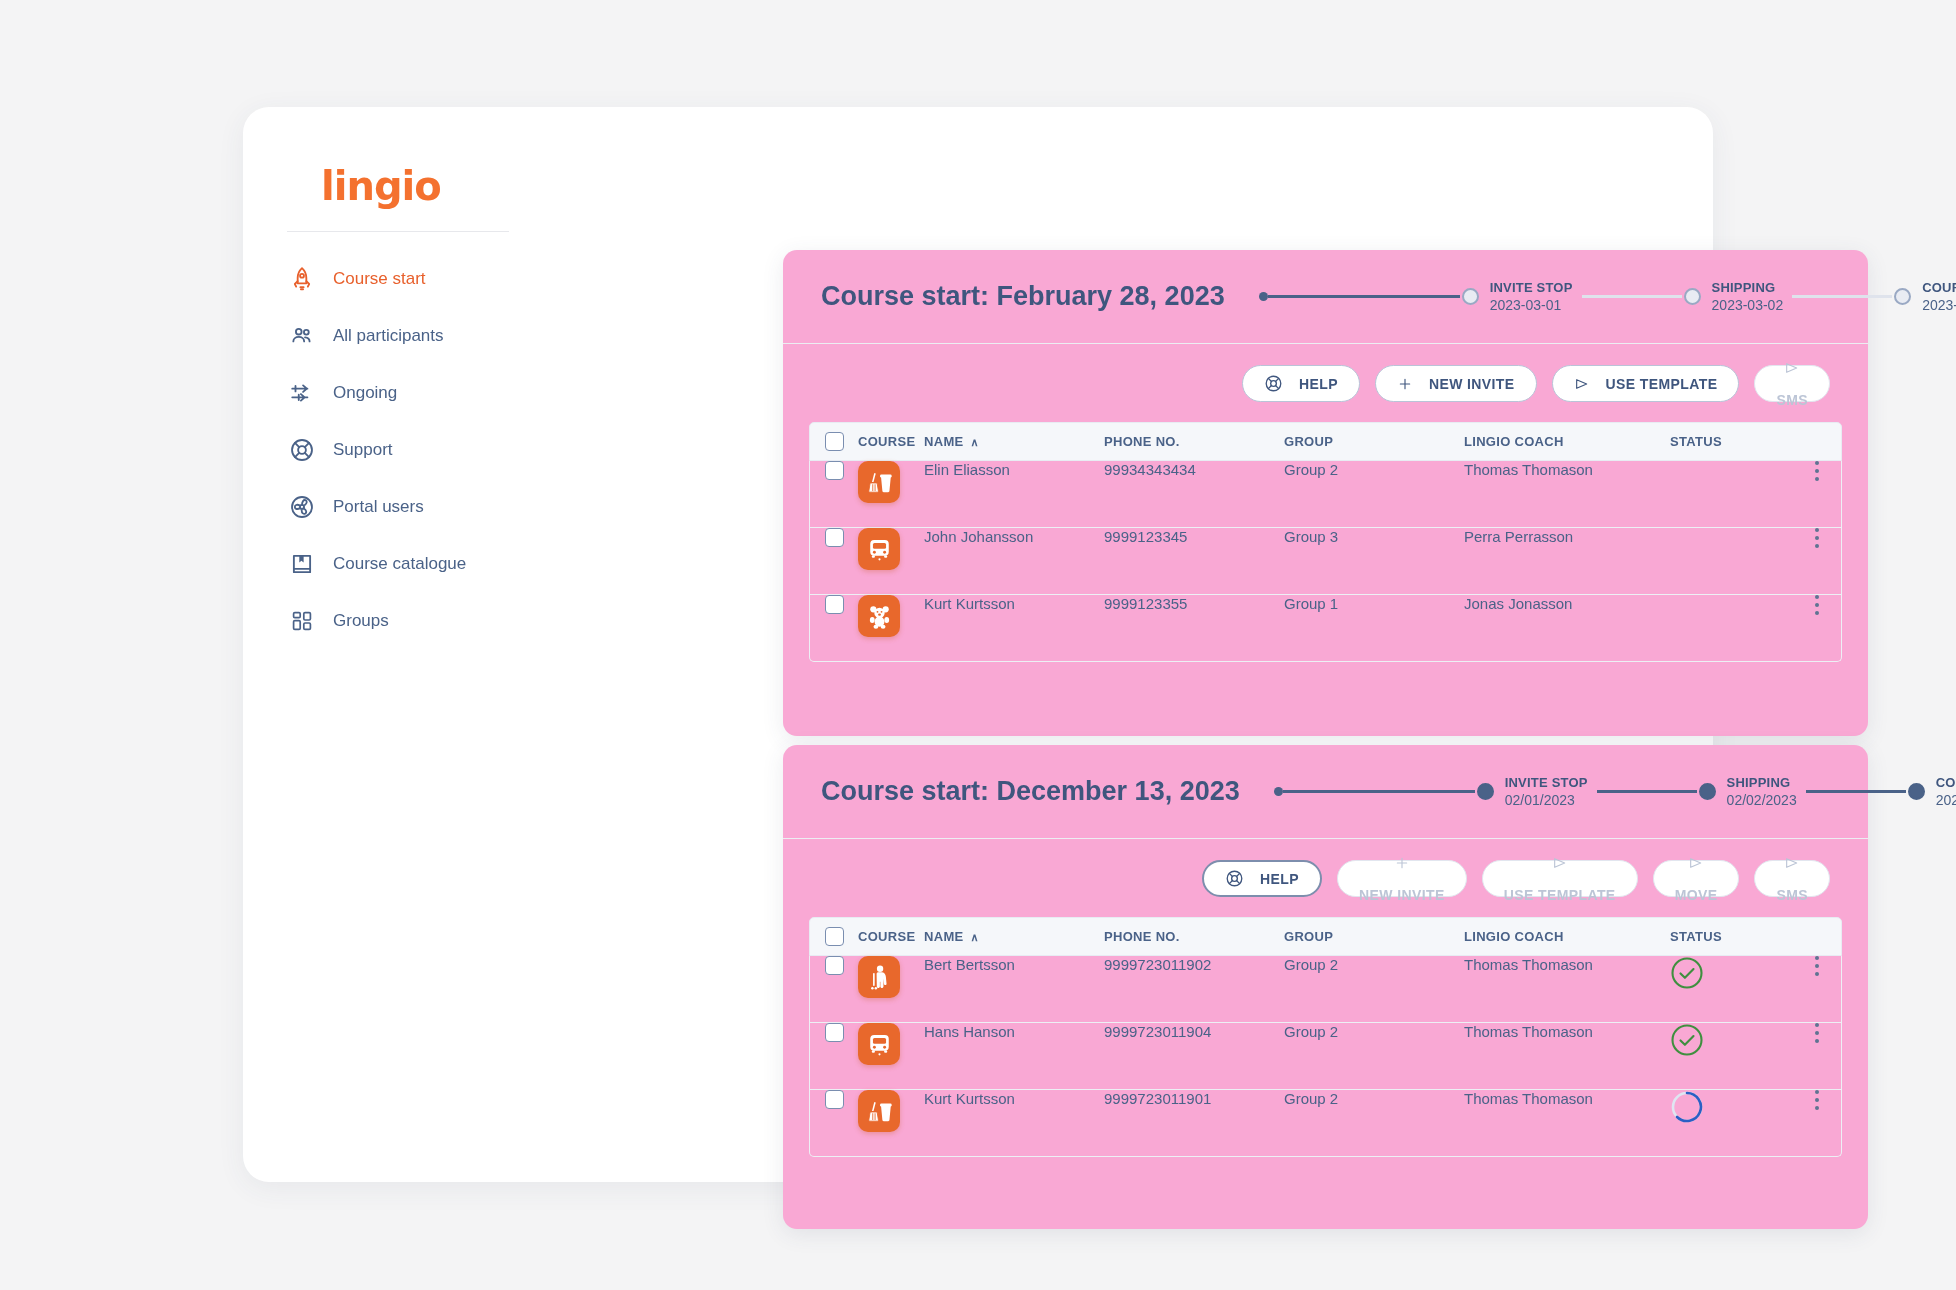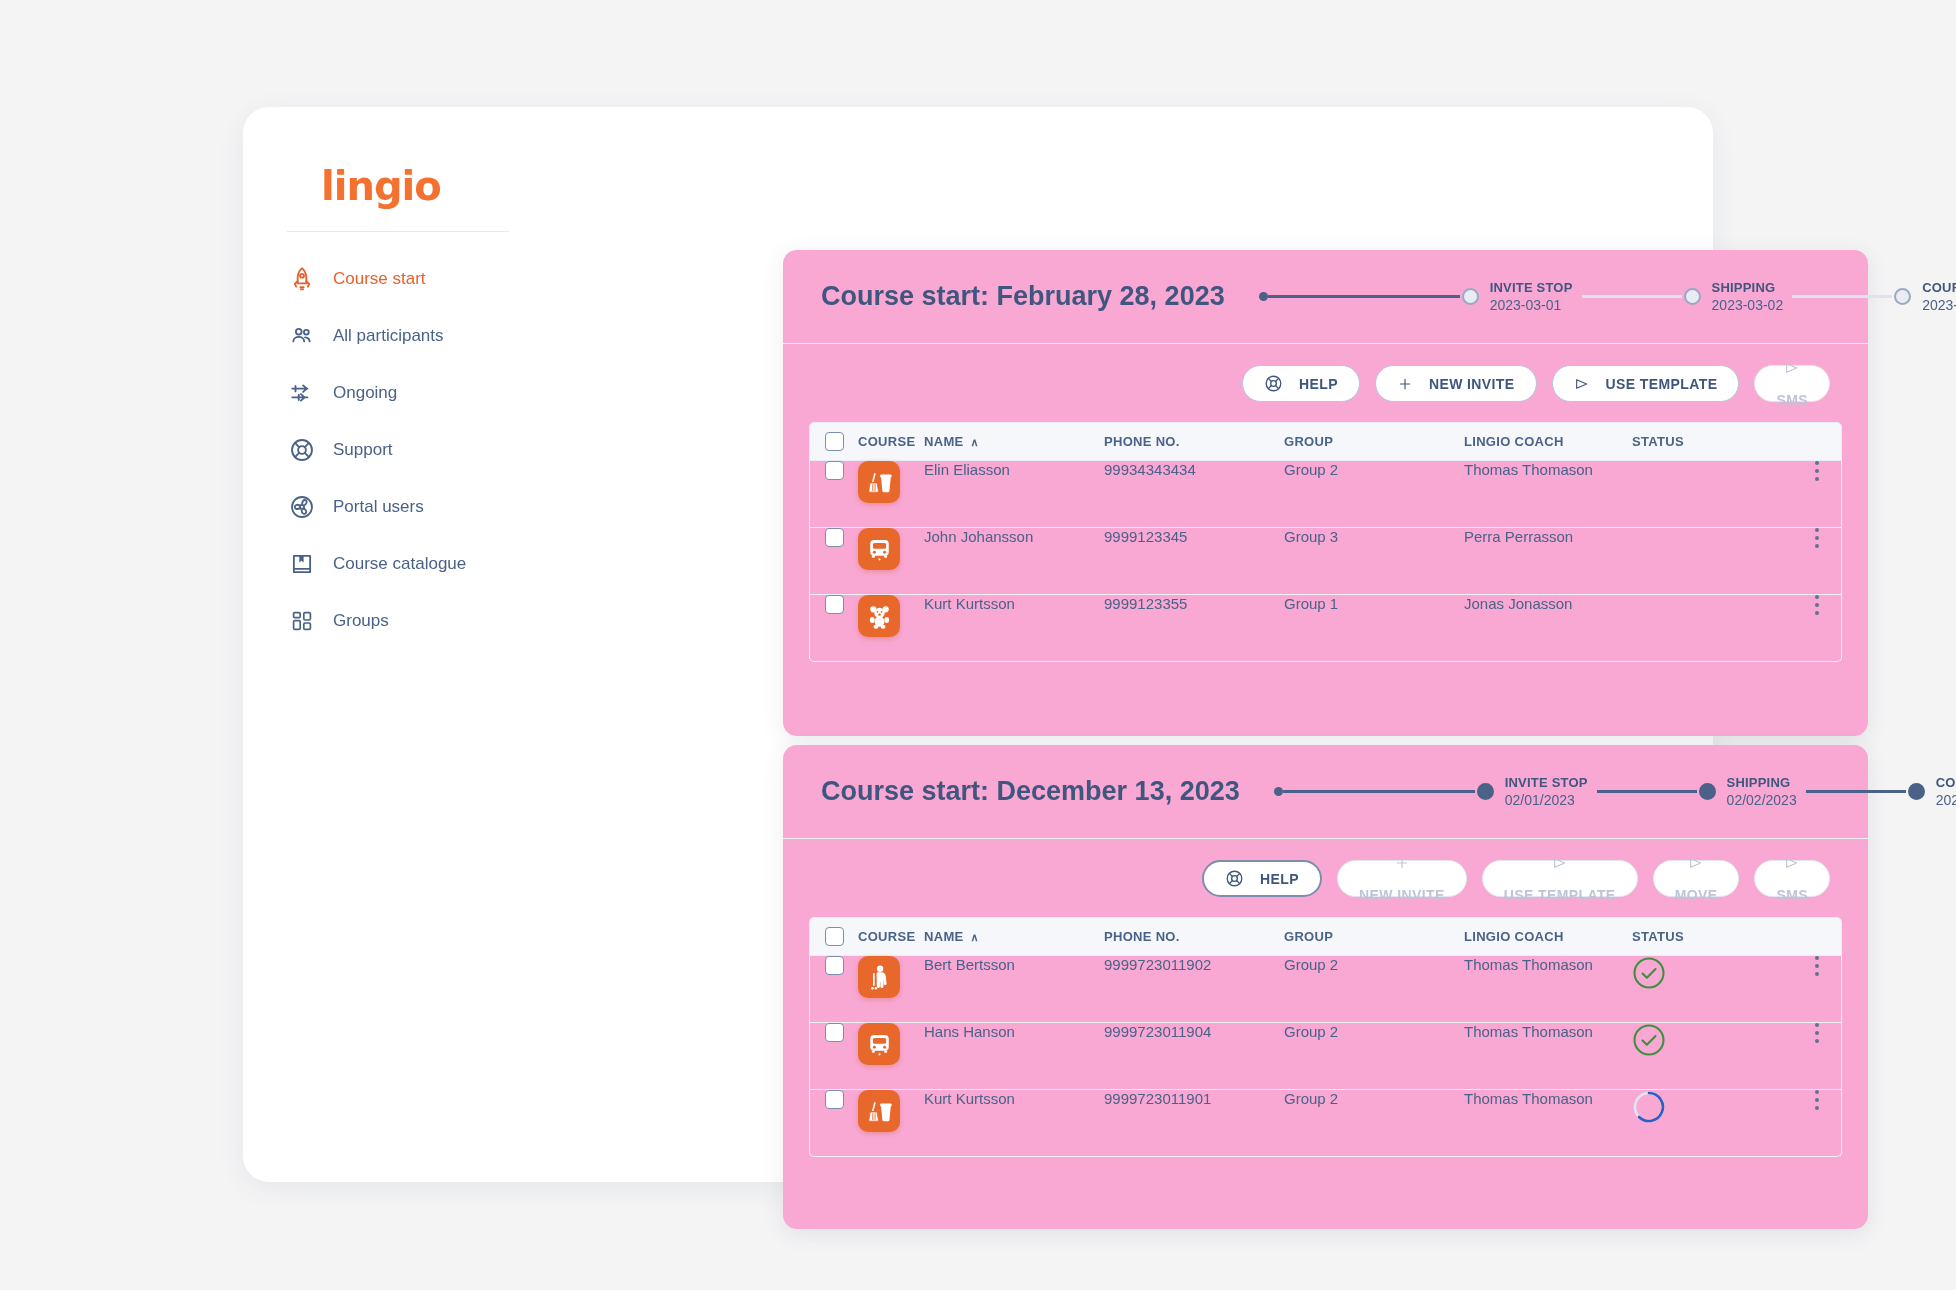--- a/index.html
+++ b/index.html
@@ -211,21 +211,21 @@
     font-size: 15px;
     color: #4a6288;
   }
   .tbl-row:last-child { border-radius: 0 0 5px 5px; }
 
   .c-check { width: 48px; display: flex; justify-content: center; flex:none; }
   .c-course { width: 66px; flex: none; }
   .c-name { width: 180px; flex: none; }
   .c-phone { width: 180px; flex: none; }
   .c-group { width: 180px; flex: none; }
-  .c-coach { width: 168px; flex: none; }
+  .c-coach { width: 206px; flex: none; }
   .c-status { width: 96px; flex: none; display:flex; align-items:center;}
   .c-menu { flex: 1; display: flex; justify-content: flex-end; padding-right: 22px; }
 
   .cbx {
     width: 19px; height: 19px;
     border: 1.5px solid #7a8eb0;
     border-radius: 4px;
     background: #fff;
     cursor: pointer;
   }

